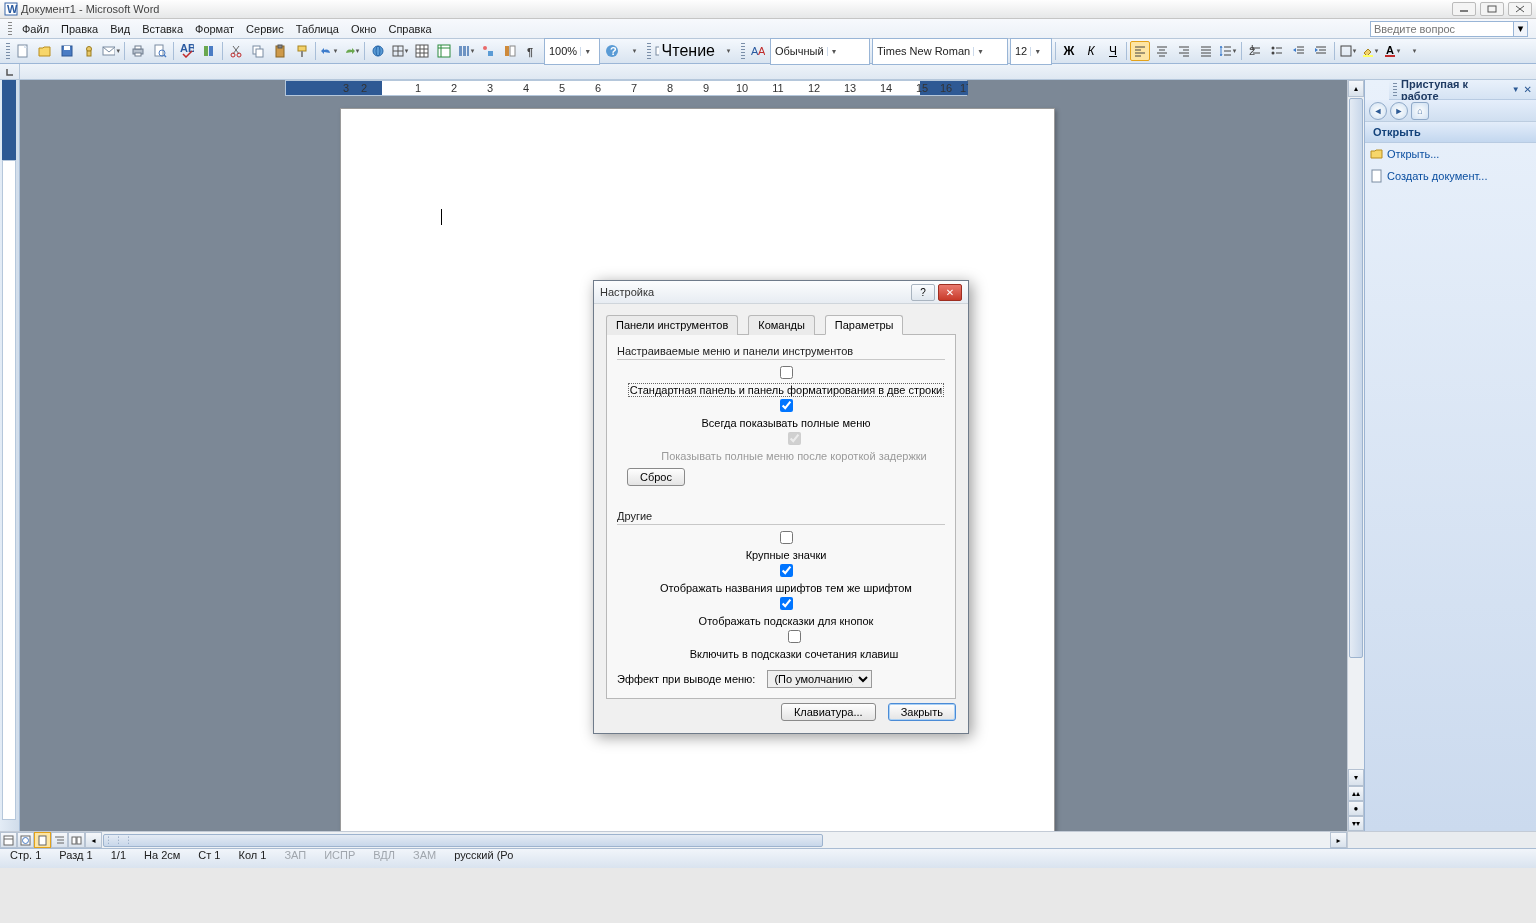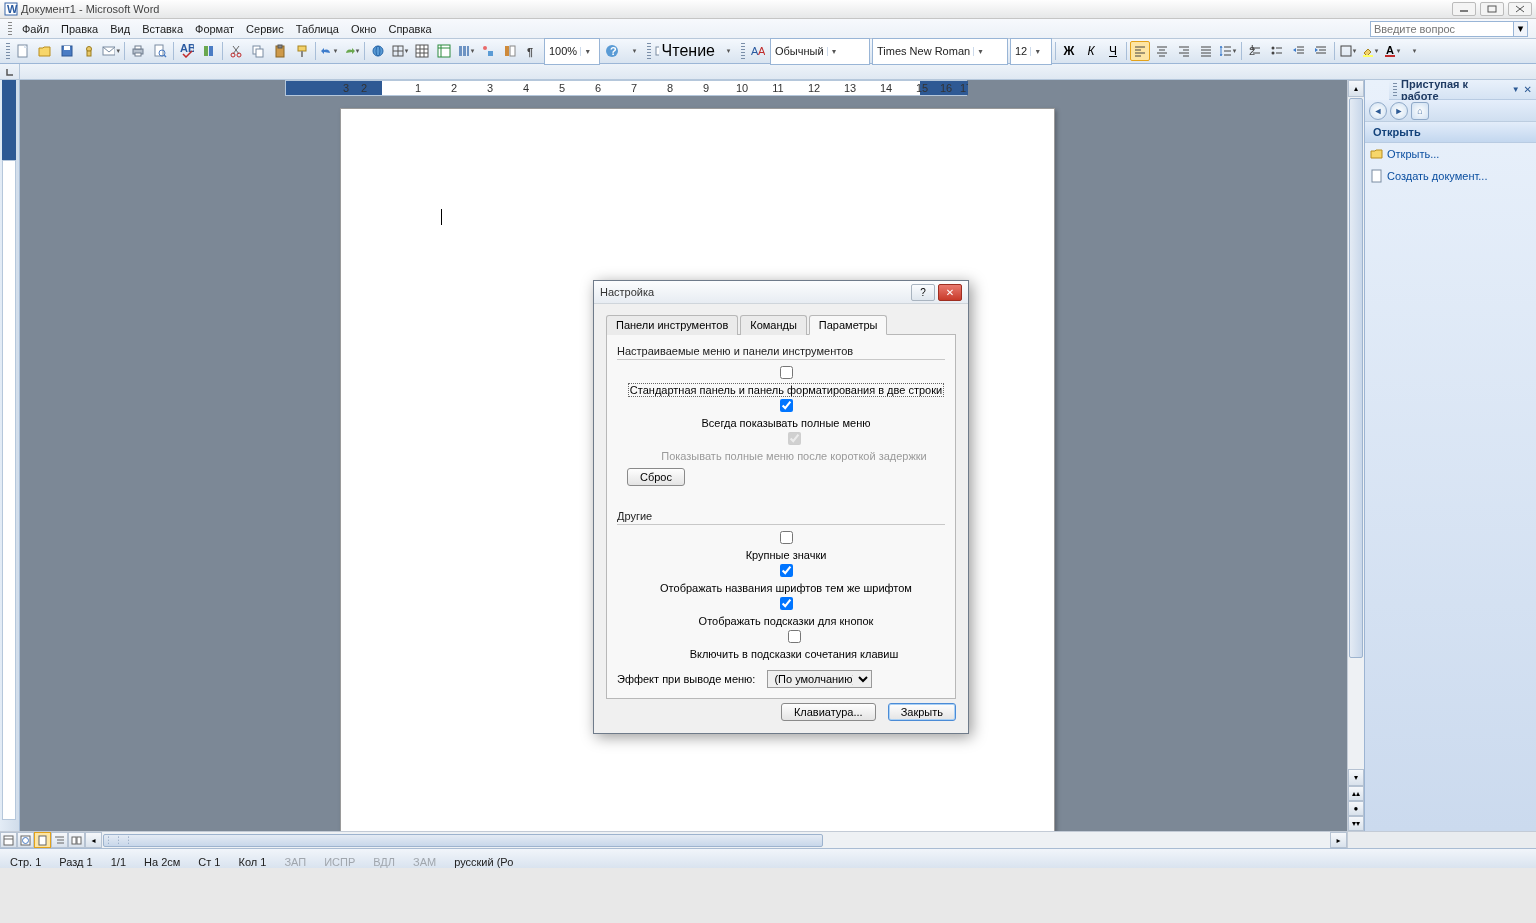--- a/index.html
+++ b/index.html
@@ -70,34 +70,34 @@
 .viewbtns { display:flex; }
 .viewbtn { width:17px; height:16px; background:linear-gradient(#f6f8fb,#d9e2ec); border:1px solid #b5c2d2; display:flex; align-items:center; justify-content:center; }
 .viewbtn.active { background:#fde5a3; border:1px solid #e3a21a; }
 .hscroll { flex:1; display:flex; }
 .hscroll .sbtn { width:17px; background:linear-gradient(#f6f8fb,#d9e2ec); border:1px solid #b5c2d2; display:flex; align-items:center; justify-content:center; font-size:8px; }
 .hscroll .track { flex:1; background:#eef1f4; display:flex; align-items:center; }
 .hscroll .thumb { width:720px; height:13px; margin:0 1px; background:linear-gradient(#e4ebf4,#c8d7ea); border:1px solid #9db3ce; border-radius:2px; }
 .hscroll .gripdots { margin:auto; color:#8aa0bc; letter-spacing:1px; font-size:9px; }
 
 
-.statusbar { height:20px; background:linear-gradient(#f1f5fa,#d9e3ef); border-top:1px solid #a9bcd3; display:flex; align-items:flex-end; padding:0 6px; gap:10px; font-size:11px; color:#202020; }
+.statusbar { height:20px; background:linear-gradient(#f1f5fa,#d9e3ef); border-top:1px solid #a9bcd3; display:flex; align-items:flex-start; padding:0 6px; gap:10px; font-size:11px; color:#202020; }
 .statusbar .cell { padding:0 4px; }
 .statusbar .dim { color:#a0a6ad; }
 
 
 .overlay { position:absolute; left:0; top:0; width:1536px; height:923px; pointer-events:none; }
 .dialog { position:absolute; left:593px; top:280px; width:376px; background:#f0f0f0; border:1px solid #6f7b8a; box-shadow:3px 3px 14px rgba(0,0,0,0.4); pointer-events:auto; font-size:11px; }
 .dlgtitle { height:23px; background:linear-gradient(#fcfdfe,#e7ecf2); display:flex; align-items:center; padding:0 6px; border-bottom:1px solid #cfd5db; }
 .dlgtitle .t { flex:1; color:#333; }
 .dlgtitle .hbtn { width:24px; height:17px; border:1px solid #a9b4c0; background:linear-gradient(#fafcfe,#dfe6ee); border-radius:2px; margin-left:3px; display:flex; align-items:center; justify-content:center; font-size:10px; }
 .dlgtitle .closex { background:linear-gradient(#e97a6f,#c83a2a); color:#fff; border:1px solid #9e2e21; }
 .dlgbody { padding:10px 12px 12px; }
 .tabs { display:flex; border-bottom:1px solid #b8b8b8; }
-.tab { padding:3px 9px; border:1px solid #b8b8b8; border-bottom:none; background:#ebebeb; margin-right:2px; border-radius:3px 3px 0 0; position:relative; top:1px; cursor:default; }
+.tab { padding:3px 9px; border:1px solid #b8b8b8; border-bottom:none; background:#ebebeb; margin-right:10px; border-radius:3px 3px 0 0; position:relative; top:1px; cursor:default; }
 .tab.active { background:#f8f8f8; border-bottom:1px solid #f8f8f8; }
 .tabcontent { border:1px solid #b8b8b8; border-top:none; padding:10px; background:#f8f8f8; min-height:240px; }
 .group-title { color:#222; margin-bottom:2px; }
 .grouprule { height:1px; background:#c8c8c8; margin-bottom:6px; }
 .chkrow { display:flex; align-items:center; margin:3px 0 3px 10px; gap:5px;flex-direction:column; }
 .chkrow.indent { margin-left:26px; }
 .chkrow input { width:13px; height:13px; }
 .chkrow label.dim { color:#9a9a9a; }
 .btn { padding:2px 12px; border:1px solid #8a8a8a; background:linear-gradient(#fefefe,#e4e4e4); border-radius:3px; cursor:default; }
 .btn.default { border:1px solid #4a8bd6; box-shadow:0 0 0 1px #a9d0f5 inset; }

